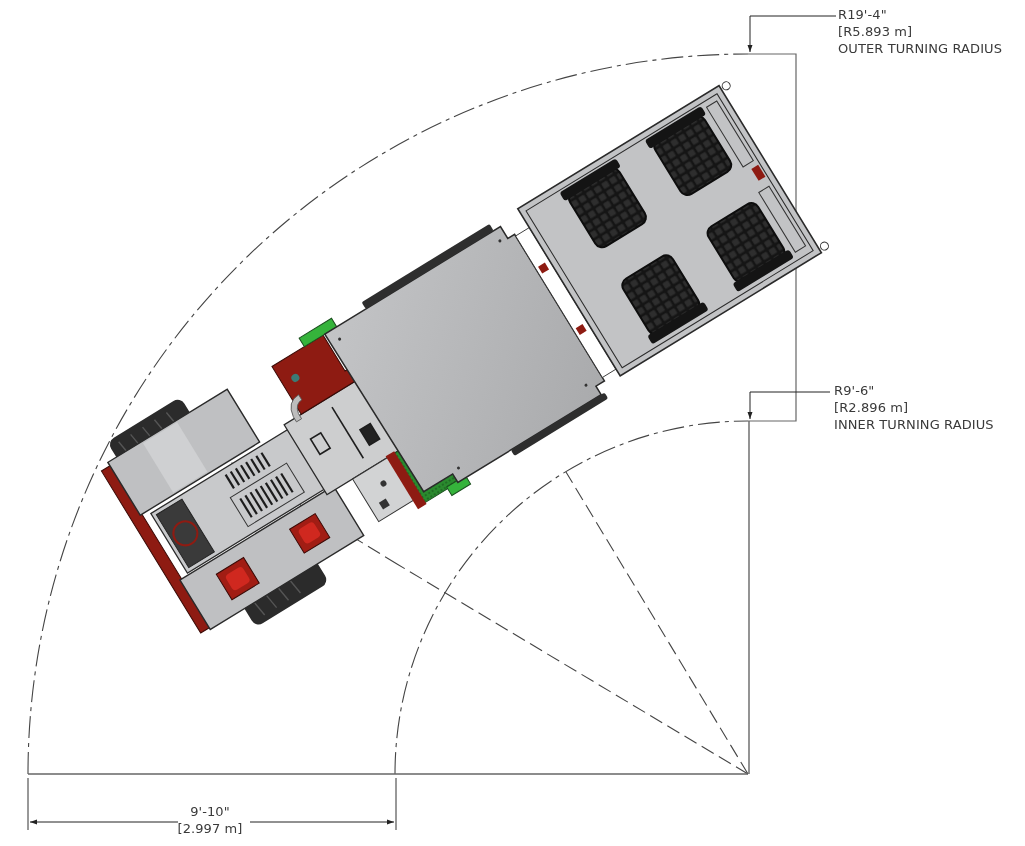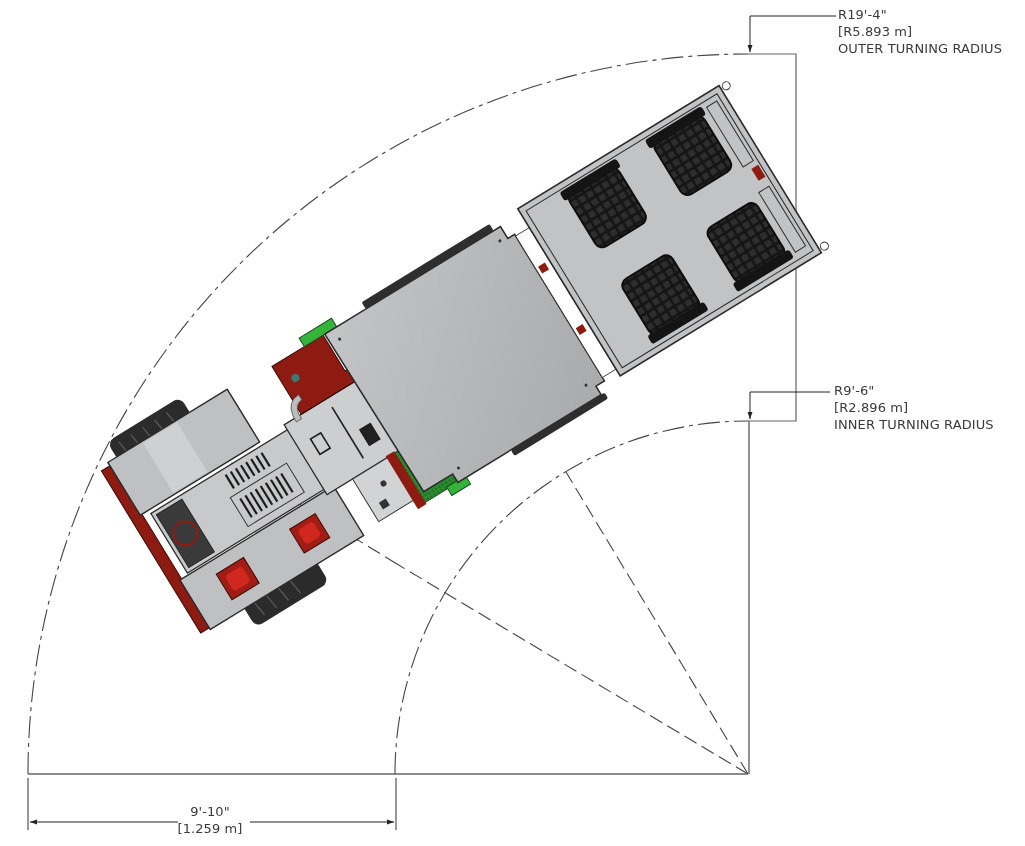--- a/index.html
+++ b/index.html
@@ -180,14 +180,14 @@
 </div>
 
 <div id="inner-label" class="label">
   <div>R9'-6"</div>
   <div>[R2.896 m]</div>
   <div>INNER TURNING RADIUS</div>
 </div>
 
 <div id="width-label" class="label">
   <div>9'-10"</div>
-  <div>[1.259 m]</div>
+  <div>[2.997 m]</div>
 </div>
 
 </body></html>

